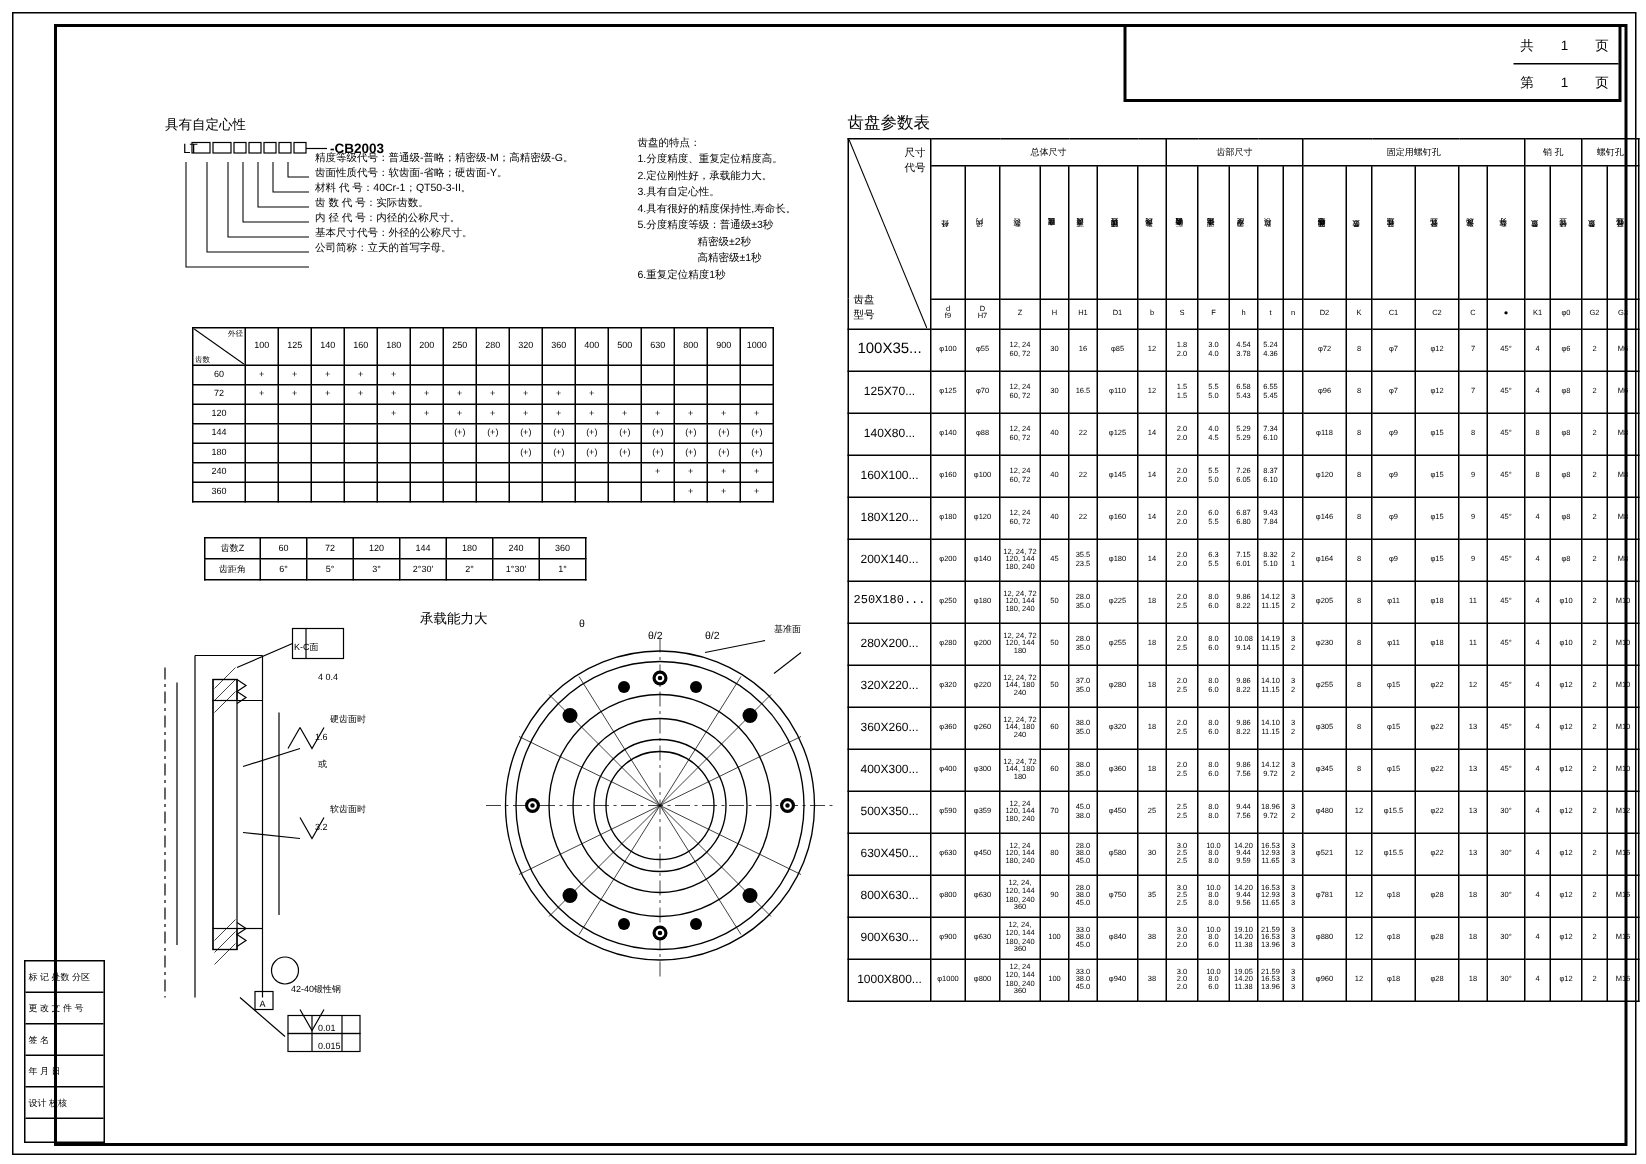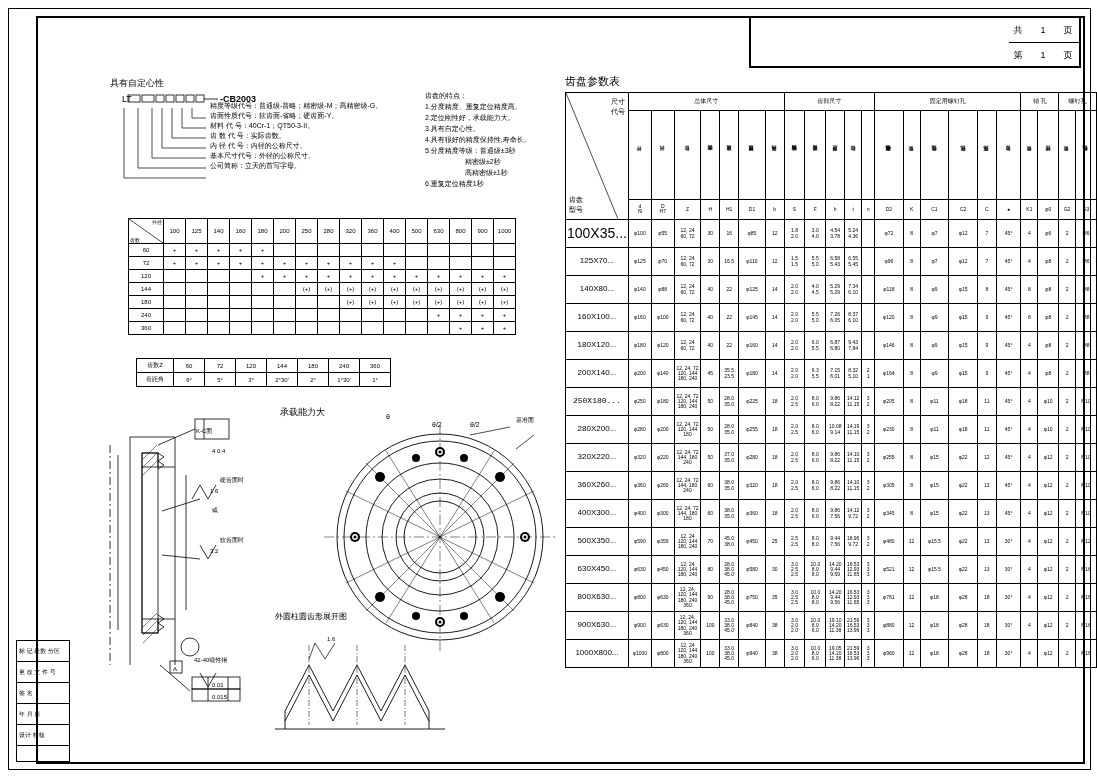--- a/index.html
+++ b/index.html
@@ -426,42 +426,20 @@
         <line x1="196" y1="24" x2="214" y2="10"></line>
       </g>
     </svg>
     <div class="abs t9" style="left:-40px;top:-18px;">承载能力大</div>
     <div class="abs t7" style="left:112px;top:-4px;">θ/2</div>
     <div class="abs t7" style="left:150px;top:-4px;">θ/2</div>
     <div class="abs t7" style="left:66px;top:-12px;">θ</div>
     <div class="abs t6" style="left:196px;top:-8px;">基准面</div>
   </div>
 
-  <div class="abs" style="left:275px;top:612px;width:180px;height:130px;">
-    <div class="t8">外圆柱圆齿形展开图</div>
-    <svg width="180" height="110" style="margin-top:4px">
-      <g stroke="#000" fill="none" stroke-width="0.9">
-        <path d="M10 86 L34 40 L58 86 L82 40 L106 86 L130 40 L154 86"></path>
-        <path d="M10 96 L34 50 L58 96 L82 50 L106 96 L130 50 L154 96"></path>
-        <line x1="10" y1="86" x2="10" y2="104"></line>
-        <line x1="154" y1="86" x2="154" y2="104"></line>
-        <line x1="0" y1="104" x2="170" y2="104"></line>
-      </g>
-      <g stroke="#000" fill="none" stroke-width="0.5" stroke-dasharray="6 2 1 2">
-        <line x1="34" y1="20" x2="34" y2="100"></line>
-        <line x1="82" y1="20" x2="82" y2="100"></line>
-        <line x1="130" y1="20" x2="130" y2="100"></line>
-      </g>
-      <g stroke="#000" fill="none" stroke-width="0.7">
-        <path d="M40 18 l10 16 l10 -16"></path>
-        <line x1="34" y1="34" x2="40" y2="18"></line>
-      </g>
-      <text x="52" y="16" font-size="6">1.6</text>
-    </svg>
-  </div>
 
   <div class="abs" id="paramwrap">
     <div id="paramtitle">齿盘参数表</div>
     <table class="tbl" id="ptable">
 
       <tbody>
           <tr>
         <td rowspan="3" style="width:52px;height:126px;position:relative;">
           <svg width="52" height="126" style="position:absolute;left:0;top:0">
                 <line x1="0" y1="0" x2="52" y2="126" stroke="#000" stroke-width="0.7"></line>
@@ -565,21 +543,21 @@
         <td>C</td>
         <td>●</td>
         <td>K1</td>
         <td>φ0</td>
         <td>G2</td>
         <td>G3</td>
       </tr>
       </tbody>
         <tbody id="param-body">
           <tr class="vsmall">
-            <td style="height: 27px; font-size: 14px;">100X35...</td>
+            <td style="height: 27px; font-size: 10px;">100X35...</td>
             <td style="white-space: pre-line;">φ100</td>
             <td style="white-space: pre-line;">φ55</td>
             <td style="white-space: pre-line;">12, 24
 60, 72</td>
             <td style="white-space: pre-line;">30</td>
             <td style="white-space: pre-line;">16</td>
             <td style="white-space: pre-line;">φ85</td>
             <td style="white-space: pre-line;">12</td>
             <td style="white-space: pre-line;">1.8
 2.0</td>

